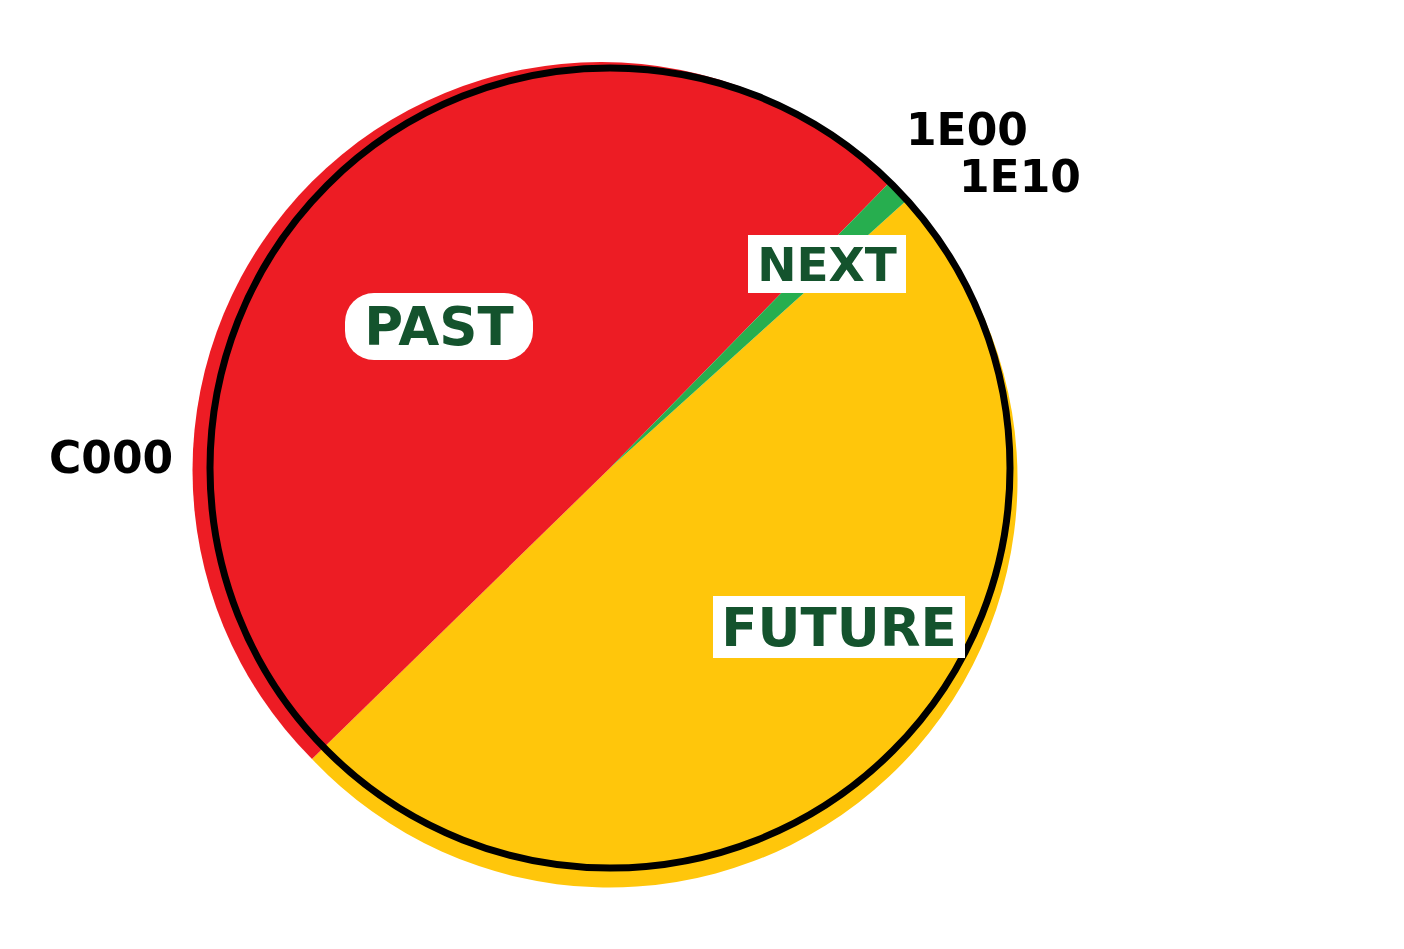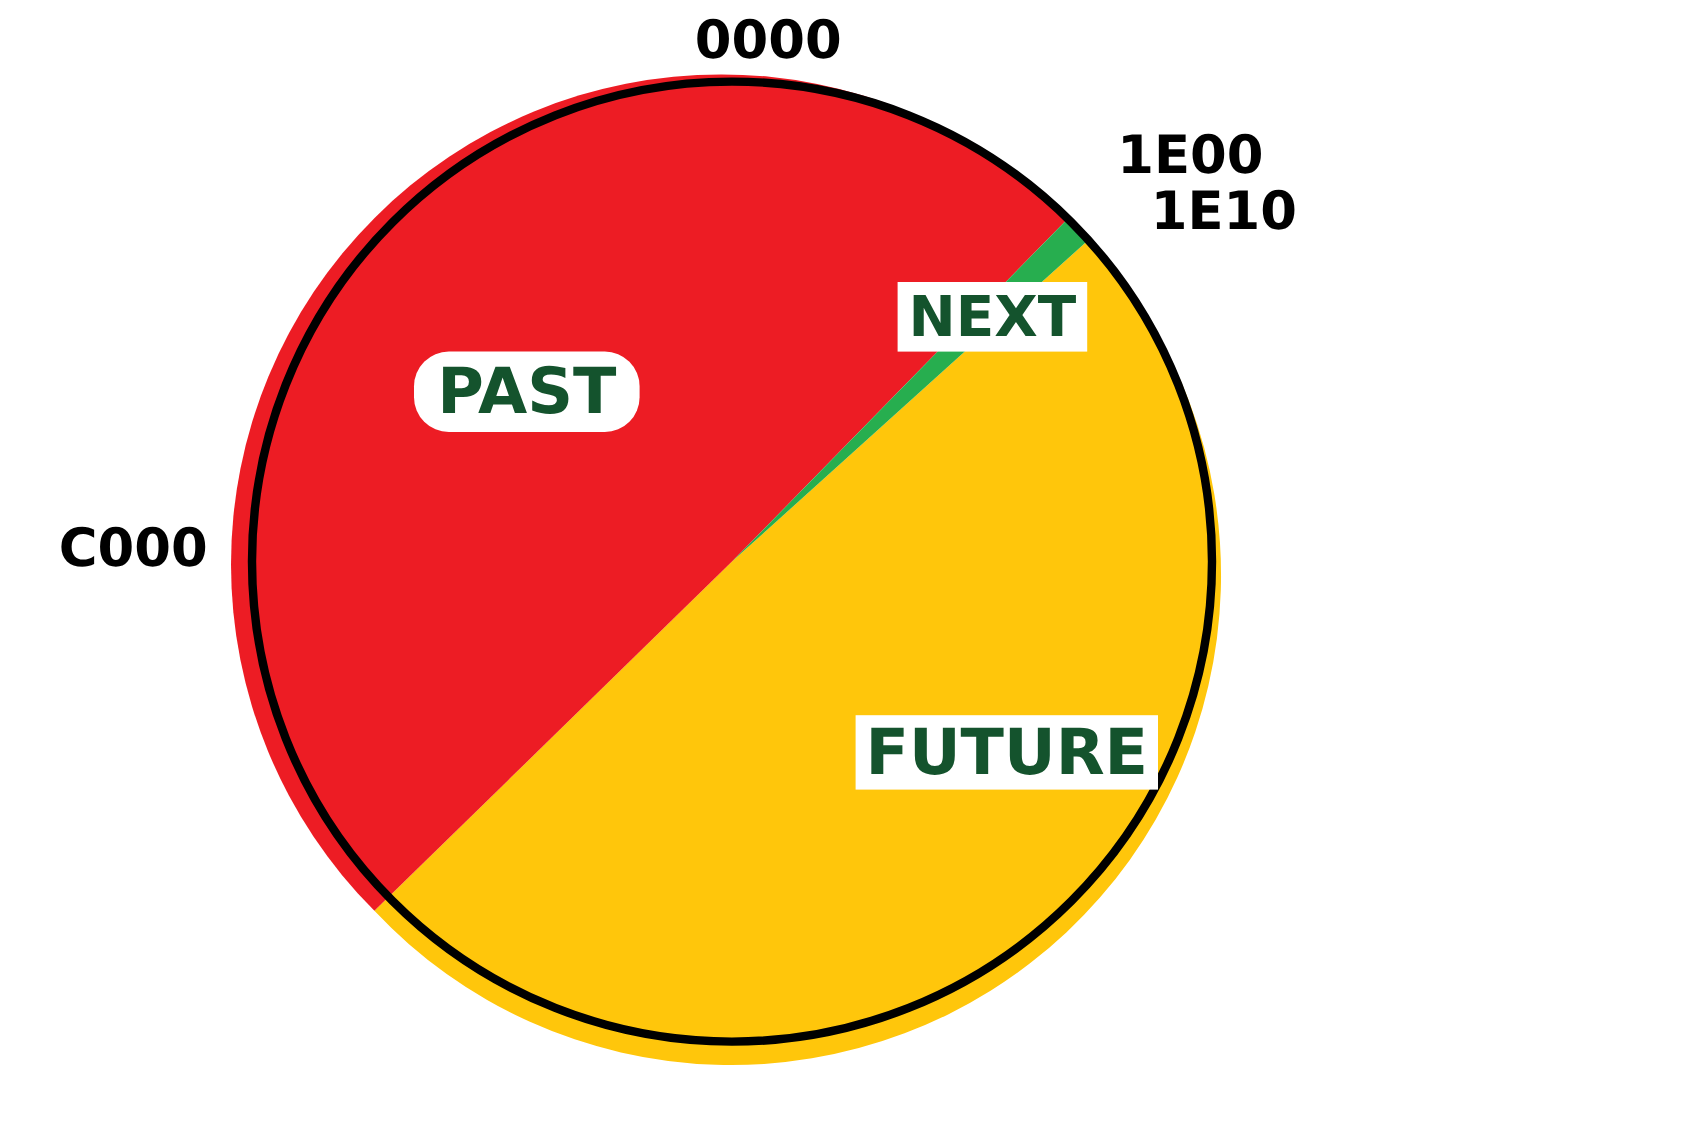--- a/index.html
+++ b/index.html
@@ -64,21 +64,21 @@
     font-size: 47px;
   }
   #label-future {
     left: 713px;
     top: 596px;
     width: 252px;
     height: 62px;
     font-size: 53px;
   }
   #rim-0000 { left: 579px; top: 12px; }
-  #rim-1E00 { left: 906px; top: 108px; margin-left: 25px; }
+  #rim-1E00 { left: 906px; top: 108px; }
   #rim-1E10 { left: 959px; top: 155px; text-align: center; }
   #rim-4000 { left: 1076px; top: 436px; }
   #rim-8000 { left: 563px; top: 876px; }
   #rim-C000 { left: 49px; top: 436px; }
 </style>
 </head>
 <body>
 
 <div id="diagram-root">
 
@@ -86,21 +86,20 @@
 
     <path id="sector-future" d="M 610 468 L 907 200 A 400 400 0 0 1 312 759 Z" fill="#FFC60B"></path>
 
     <path id="sector-past" d="M 610 468 L 890 182 A 400 400 0 1 0 312 759 Z" fill="#ED1C24"></path>
 
     <path id="sector-next" d="M 610 468 L 890 182 A 400 400 0 0 1 907 200 Z" fill="#27AE4F"></path>
 
     <circle id="wheel-outline" cx="610" cy="468" r="400" fill="none" stroke="#000000" stroke-width="7"></circle>
   </svg>
 
-  <div class="rim-label" id="rim-0000">0000</div>
 
   <div class="rim-label" id="rim-1E00">1E00</div>
 
   <div class="rim-label" id="rim-1E10">1E10</div>
 
 
 
   <div class="rim-label" id="rim-C000">C000</div>
 
   <div class="sector-label" id="label-past">PAST</div>

